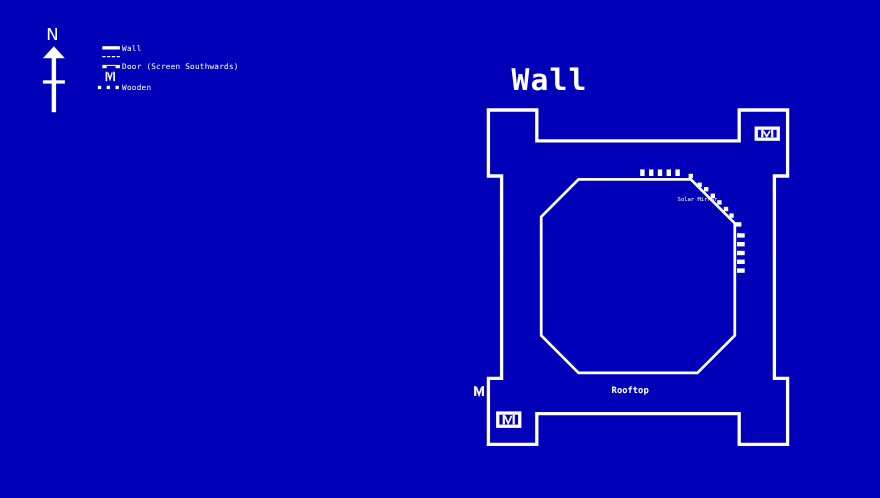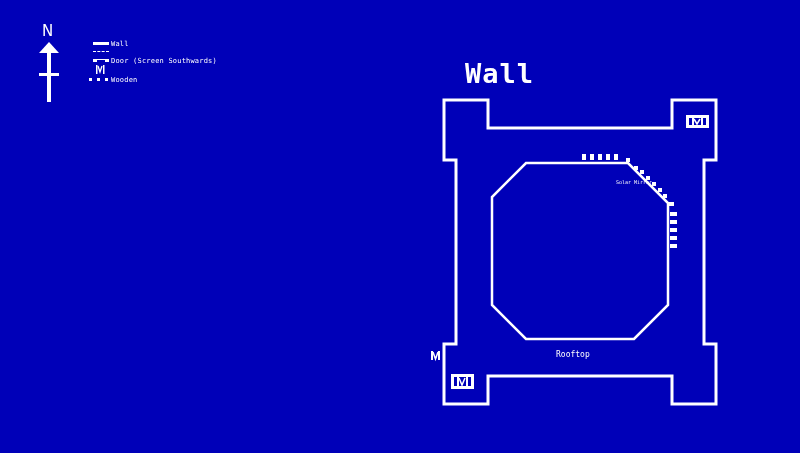--- a/index.html
+++ b/index.html
@@ -16,21 +16,21 @@
       display:flex; align-items:center;
       font-size:7px; letter-spacing:0.2px; white-space:nowrap;
     }
     .legend-sym { width:22px; height:9px; position:relative; flex:none; }
     .legend-label { margin-left:1px; }
     .title {
       position:absolute; left:465px; top:58px;
       font-size:27px; font-weight:bold; letter-spacing:1px;
       font-family:"DejaVu Sans Mono", monospace;
     }
-    .room-label { position:absolute; font-size:8px; font-weight:normal; }
+    .room-label { position:absolute; font-size:8px; font-weight:bold; }
     .small-label { position:absolute; font-size:5px; }
     svg { position:absolute; left:0; top:0; }
   </style>
 </head>
 <body>
 
 <div>
   <div class="abs" style="left:42px; top:22px; font-family:'DejaVu Sans', sans-serif; font-size:15px;">N</div>
   <svg width="800" height="453">
     <polygon points="39,53 49,42 59,53" fill="#fff"></polygon>

